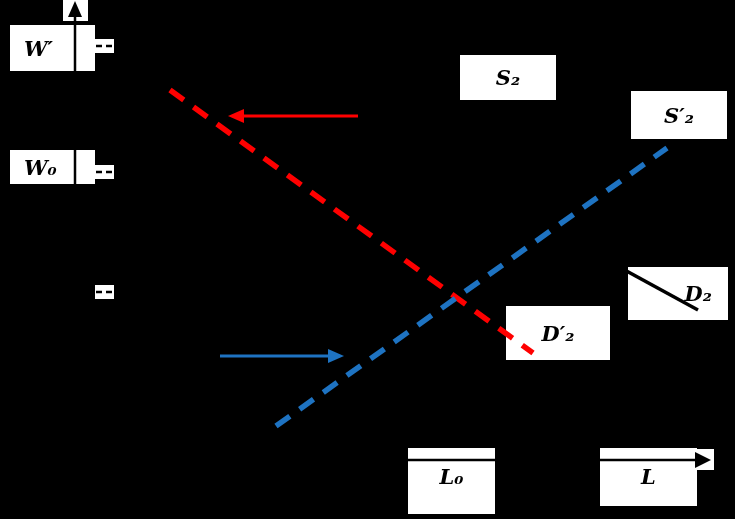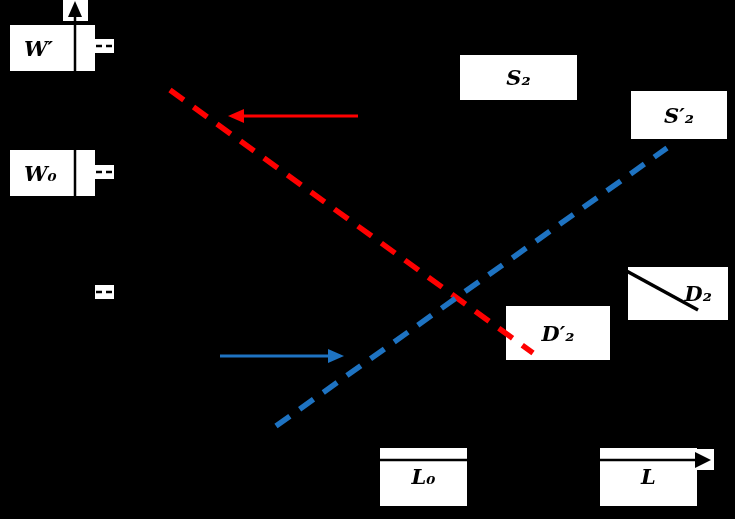--- a/index.html
+++ b/index.html
@@ -55,38 +55,38 @@
 
   <div class="patch" style="left:63px; top:0; width:25px; height:21px"></div>
   <div class="patch" style="left:692px; top:449px; width:22px; height:21px"></div>
   <div class="patch" style="left:95px; top:39px; width:19px; height:14px"></div>
   <div class="patch" style="left:95px; top:165px; width:19px; height:14px"></div>
   <div class="patch" style="left:95px; top:285px; width:19px; height:14px"></div>
 
   <div class="box left-text" style="left:10px; top:25px; width:85px; height:46px">
     <span class="lbl">W′</span>
   </div>
-  <div class="box left-text" style="left:10px; top:150px; width:85px; height:46px">
+  <div class="box left-text" style="left:10px; top:150px; width:85px; height:34px">
     <span class="lbl">W₀</span>
   </div>
 
-  <div class="box" style="left:460px; top:55px; width:117px; height:45px">
+  <div class="box" style="left:460px; top:55px; width:96px; height:45px">
     <span class="lbl">S₂</span>
   </div>
   <div class="box" style="left:631px; top:91px; width:96px; height:48px">
     <span class="lbl">S′₂</span>
   </div>
   <div class="box" style="left:506px; top:306px; width:104px; height:54px">
     <span class="lbl">D′₂</span>
   </div>
   <div class="box right-text" style="left:628px; top:267px; width:100px; height:53px">
     <span class="lbl">D₂</span>
   </div>
 
-  <div class="box bottom-text" style="left:380px; top:448px; width:87px; height:58px">
+  <div class="box bottom-text" style="left:408px; top:448px; width:87px; height:66px">
     <span class="lbl">L₀</span>
   </div>
   <div class="box bottom-text" style="left:600px; top:448px; width:97px; height:58px">
     <span class="lbl">L</span>
   </div>
 
   <svg class="overlay" width="735" height="519" viewBox="0 0 735 519">
 
     <line class="axis" x1="75" y1="8" x2="75" y2="460"></line>
     <polygon class="axis-head" points="75,1 68,17 82,17"></polygon>

